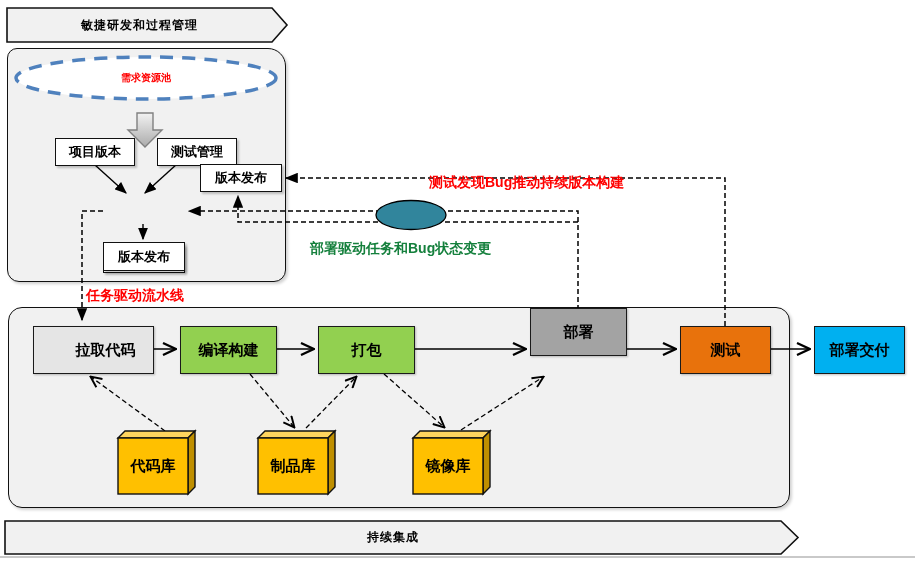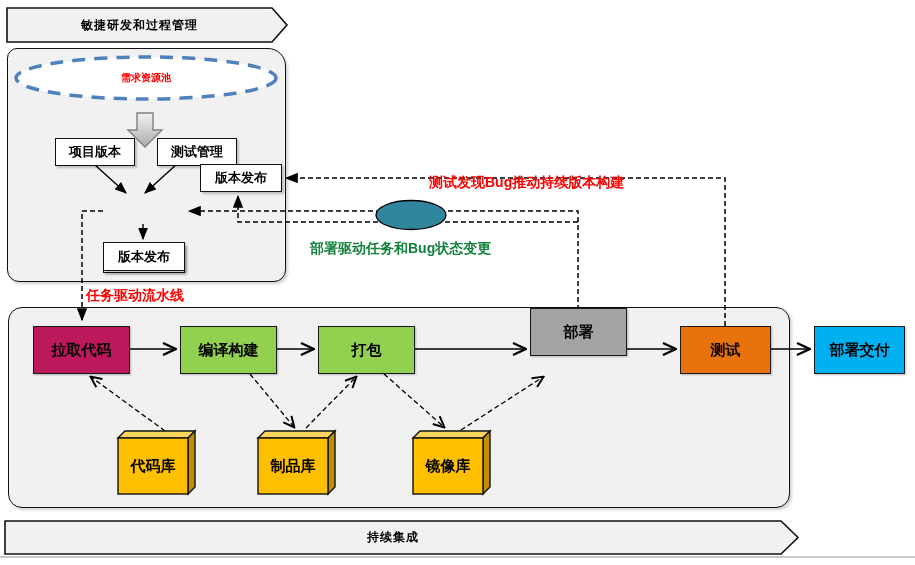--- a/index.html
+++ b/index.html
@@ -124,21 +124,21 @@
   </svg>
 
   <div class="pool-label" style="left:76px;top:68px;width:140px;height:20px;color:#ff0000;">需求资源池</div>
 
   <div class="node" style="left:55px;top:138px;width:78px;height:26px;">项目版本</div>
   <div class="node" style="left:157px;top:138px;width:78px;height:26px;">测试管理</div>
   <div class="node" style="left:200px;top:164px;width:80px;height:26px;">版本发布</div>
   <div class="node" style="left:103px;top:197px;width:80px;height:26px;margin-top:48px;">任务管理</div>
   <div class="node" style="left:103px;top:242px;width:80px;height:27px;">版本发布</div>
 
-  <div class="stage" style="left: 33px; top: 326px; width: 95px; height: 46px; background-color: #be185d;">拉取代码</div>
+  <div class="stage" style="left: 33px; top: 326px; width: 95px; height: 46px; background-color: #e5e5e5; padding-left: 24px;">拉取代码</div>
   <div class="stage" style="left: 180px; top: 326px; width: 95px; height: 46px; background-color: rgb(146, 208, 80);">编译构建</div>
   <div class="stage" style="left: 318px; top: 326px; width: 95px; height: 46px; background-color: rgb(146, 208, 80);">打包</div>
   <div class="stage" style="left: 530px; top: 308px; width: 95px; height: 46px; background-color: #a3a3a3;">部署</div>
   <div class="stage" style="left: 680px; top: 326px; width: 89px; height: 46px; background-color: rgb(232, 114, 12);">测试</div>
   <div class="stage" style="left: 814px; top: 326px; width: 89px; height: 46px; background-color: rgb(0, 176, 240);">部署交付</div>
 
   <div class="repo-label" style="left:118px;top:438px;width:70px;height:56px;">代码库</div>
   <div class="repo-label" style="left:258px;top:438px;width:70px;height:56px;">制品库</div>
   <div class="repo-label" style="left:413px;top:438px;width:70px;height:56px;">镜像库</div>
 

